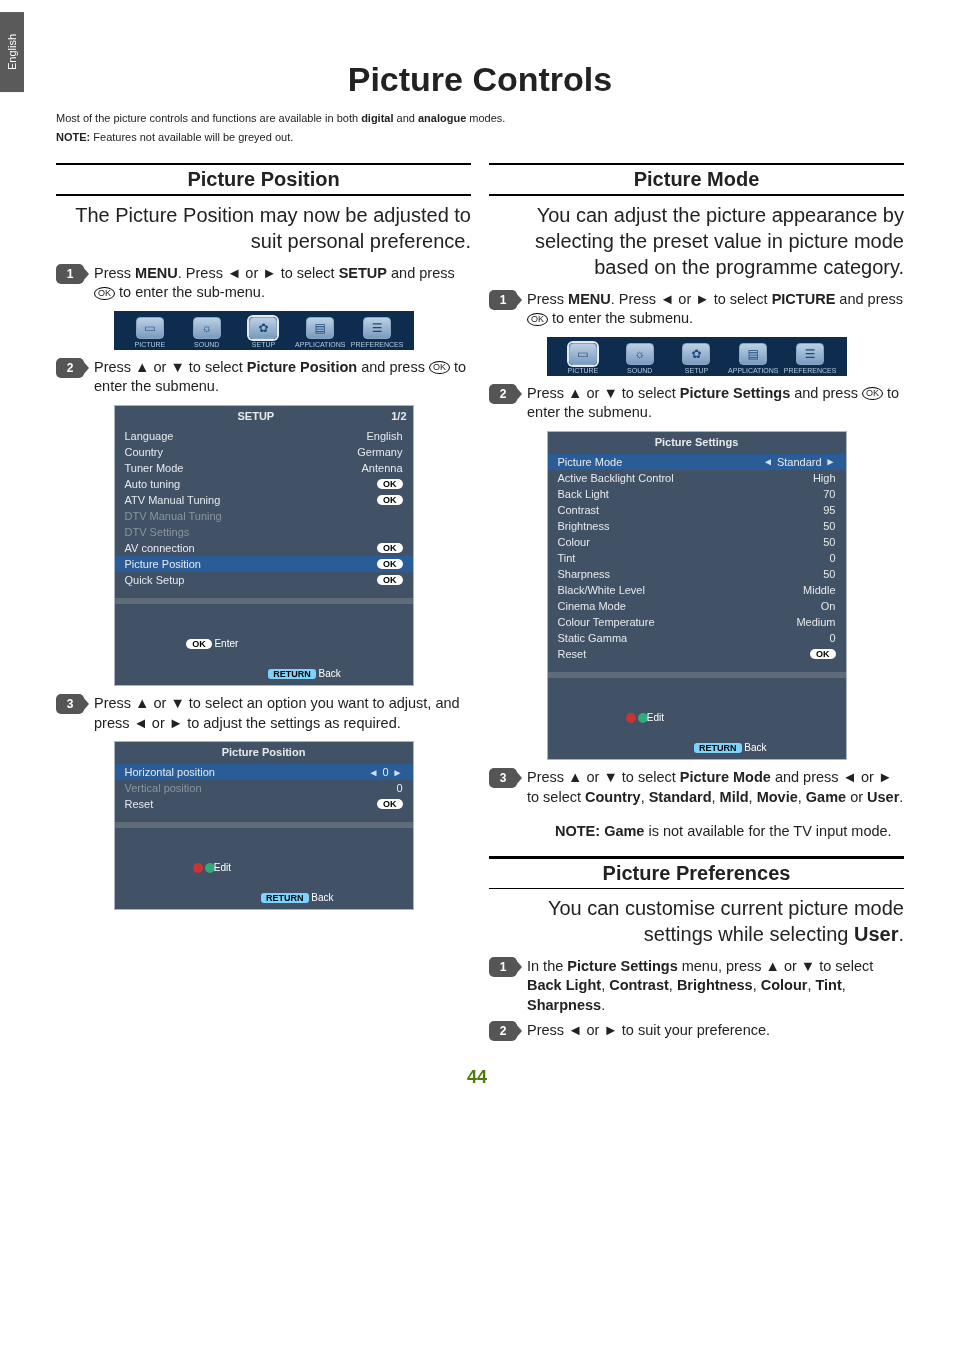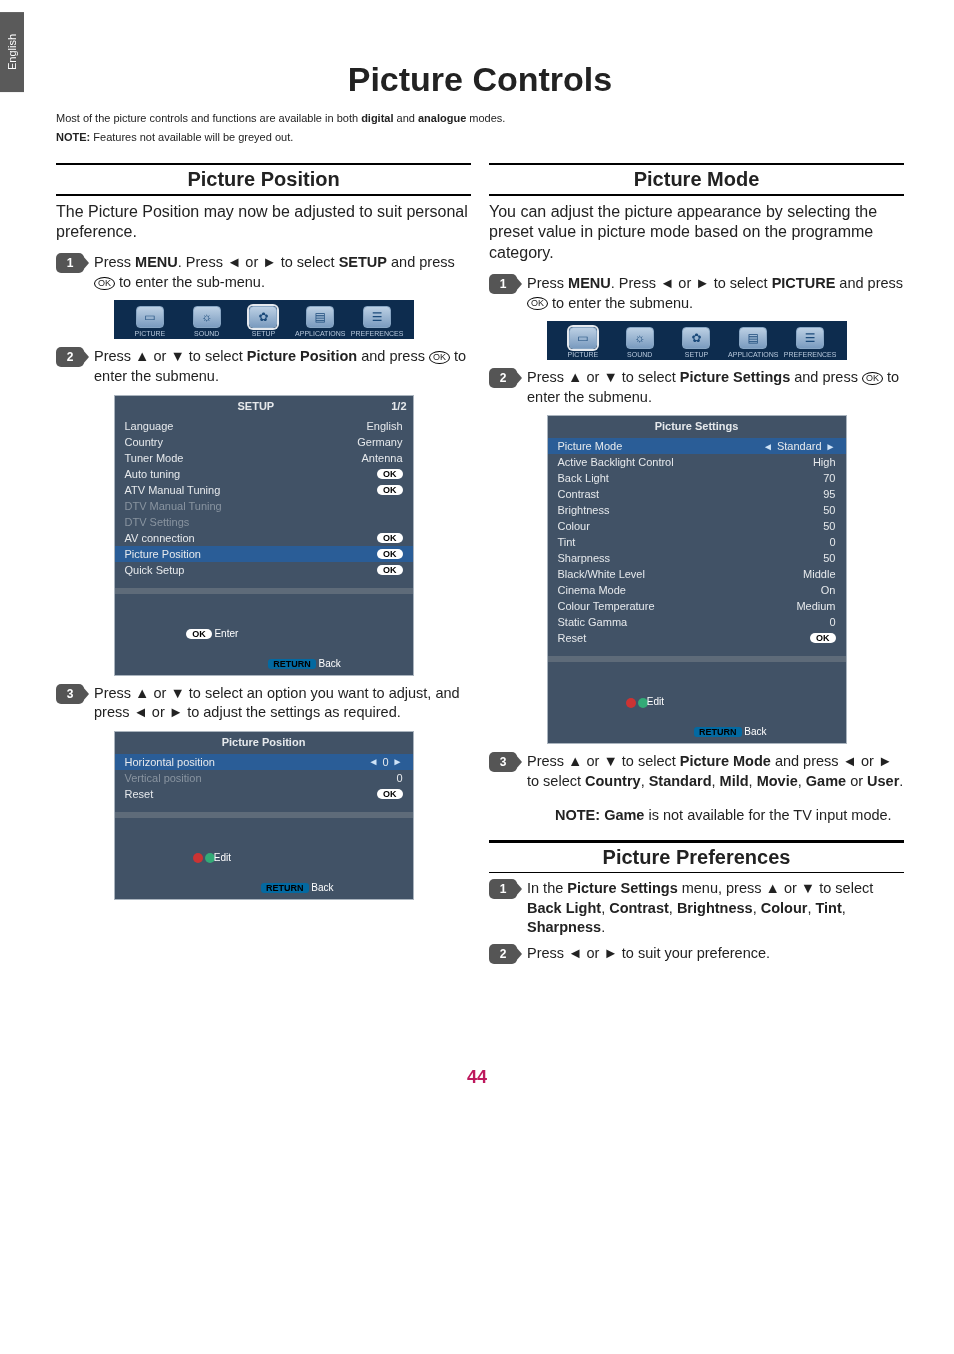--- a/index.html
+++ b/index.html
@@ -6,46 +6,46 @@
   * { box-sizing:border-box; }
   body { margin:0; background:#fff; font-family:Arial,Helvetica,sans-serif; color:#222; }
   .page { width:954px; height:1102px; margin:0 auto; padding:40px 50px 0 56px; position:relative; }
   .lang-tab { position:absolute; left:0; top:12px; background:#5a5a5a; color:#fff; font-size:11px; padding:22px 6px 22px 6px; writing-mode:vertical-rl; transform:rotate(180deg); }
   h1.title { text-align:center; font-size:34px; font-weight:bold; margin:20px 0 12px; }
   .intro { font-size:11px; line-height:1.35; margin:4px 0; }
   .columns { display:flex; gap:18px; margin-top:10px; }
   .col { flex:1; }
   .sec-head { font-size:20px; font-weight:bold; text-align:center; border-top:2px solid #000; border-bottom:2px solid #000; padding:3px 0; margin:8px 0 6px; }
   .sec-head.thin { border-top:3px solid #000; border-bottom:1px solid #000; }
-  .desc { font-size:16px; line-height:1.3; margin:4px 0 10px; }
+  .desc { font-size:20px; line-height:1.3; margin:4px 0 10px;text-align:right; }
   .step { display:flex; gap:10px; margin:6px 0; }
   .step .badge { flex-shrink:0; width:28px; height:20px; background:#555; border-radius:5px; color:#fff; font-size:12px; font-weight:bold; display:flex; align-items:center; justify-content:center; position:relative; }
   .step .badge:after { content:""; position:absolute; right:-5px; top:3px; border-left:6px solid #555; border-top:7px solid transparent; border-bottom:7px solid transparent; }
   .step .txt { font-size:14.5px; line-height:1.35; }
   .okpill { display:inline-block; border:1px solid #000; border-radius:50%; font-size:9px; padding:0 3px; line-height:11px; vertical-align:middle; }
   .okbtn { display:inline-block; background:#fff; color:#000; border-radius:8px; font-size:9px; padding:0px 6px; font-weight:bold; }
-  .retbtn { display:inline-block; background:#0369a1; color:#000; border-radius:3px; font-size:9px; padding:0px 5px; font-weight:bold;margin-top:31px; }
+  .retbtn { display:inline-block; background:#7dd3fc; color:#000; border-radius:3px; font-size:9px; padding:0px 5px; font-weight:bold;margin-top:31px; }
   
   .osd-tabs { width:300px; margin:8px auto; background:#0d2c4e; padding:6px 8px 2px; display:flex; justify-content:space-between; }
   .osd-tab { flex:1; text-align:center; color:#b7c8dc; font-size:7px; }
   .osd-tab .ico { width:28px; height:22px; margin:0 auto 2px; border:1px solid #88a6c4; border-radius:4px; background:linear-gradient(#bcd0e4,#7a9bbf); display:flex; align-items:center; justify-content:center; color:#1b4a7a; font-size:12px; }
   .osd-tab.sel .ico { box-shadow:0 0 0 2px #e5e9ee; }
   .osd-box { width:300px; margin:8px auto; border:1px solid #aab4be; background:#415266; font-size:11px; color:#e6e9ec; }
   .osd-title { text-align:center; font-weight:bold; font-size:11px; padding:4px 6px; background:#415266; display:flex; justify-content:space-between; }
   .osd-rows { padding:2px 0 6px; }
   .osd-row { display:flex; justify-content:space-between; padding:2px 10px; }
   .osd-row.hl { background:#2a5d97; }
   .osd-row.dis { color:#8994a0; }
   .osd-row .val { color:#e6e9ec; display:flex; align-items:center; gap:4px; }
   .osd-row .arrow { color:#cfe3f7; font-size:10px; }
   .osd-sep { height:6px; background:#5e6b79; margin:4px 0 30px; }
   .osd-foot { display:flex; gap:30px; justify-content:center; padding:4px 6px 6px; font-size:10px; color:#fff; }
   .dot { display:inline-block; width:10px; height:10px; border-radius:50%; background:#c33; margin-right:2px; vertical-align:middle; box-shadow:12px 0 0 #3a7; }
   .note-indent { margin-left:66px; font-size:14.5px; line-height:1.35; }
-  .pagenum { position:absolute; bottom:14px; left:0; right:0; text-align:center; font-size:18px; font-weight:bold; color:#be185d; }
+  .pagenum { position:absolute; bottom:14px; left:0; right:0; text-align:center; font-size:18px; font-weight:bold; color:#4d7c0f; }
 </style>
 </head>
 <body>
 
 <div class="page">
   <div class="lang-tab">English</div>
 
   <h1 class="title">Picture Controls</h1>
 
   <p class="intro">
@@ -317,20 +317,23 @@
 
       <div class="step">
         <div class="badge">3</div>
         <div class="txt">
           <span>Press ▲ or ▼ to select </span><b>Picture Mode</b><span> and press ◄ or ► to select </span><b>Country</b><span>, </span><b>Standard</b><span>, </span><b>Mild</b><span>, </span><b>Movie</b><span>, </span><b>Game</b><span> or </span><b>User</b><span>.</span>
         </div>
       </div>
       <p class="note-indent"><b>NOTE: Game</b><span> is not available for the TV input mode.</span></p>
 
       <div class="sec-head thin" style="">Picture Preferences</div>
+      <p class="desc">
+        <span>You can customise current picture mode settings while selecting </span><b>User</b><span>.</span>
+      </p>
       <div class="step">
         <div class="badge">1</div>
         <div class="txt">
           <span>In the </span><b>Picture Settings</b><span> menu, press ▲ or ▼ to select </span><b>Back Light</b><span>, </span><b>Contrast</b><span>, </span><b>Brightness</b><span>, </span><b>Colour</b><span>, </span><b>Tint</b><span>, </span><b>Sharpness</b><span>.</span>
         </div>
       </div>
       <div class="step">
         <div class="badge">2</div>
         <div class="txt">Press ◄ or ► to suit your preference.</div>
       </div>

